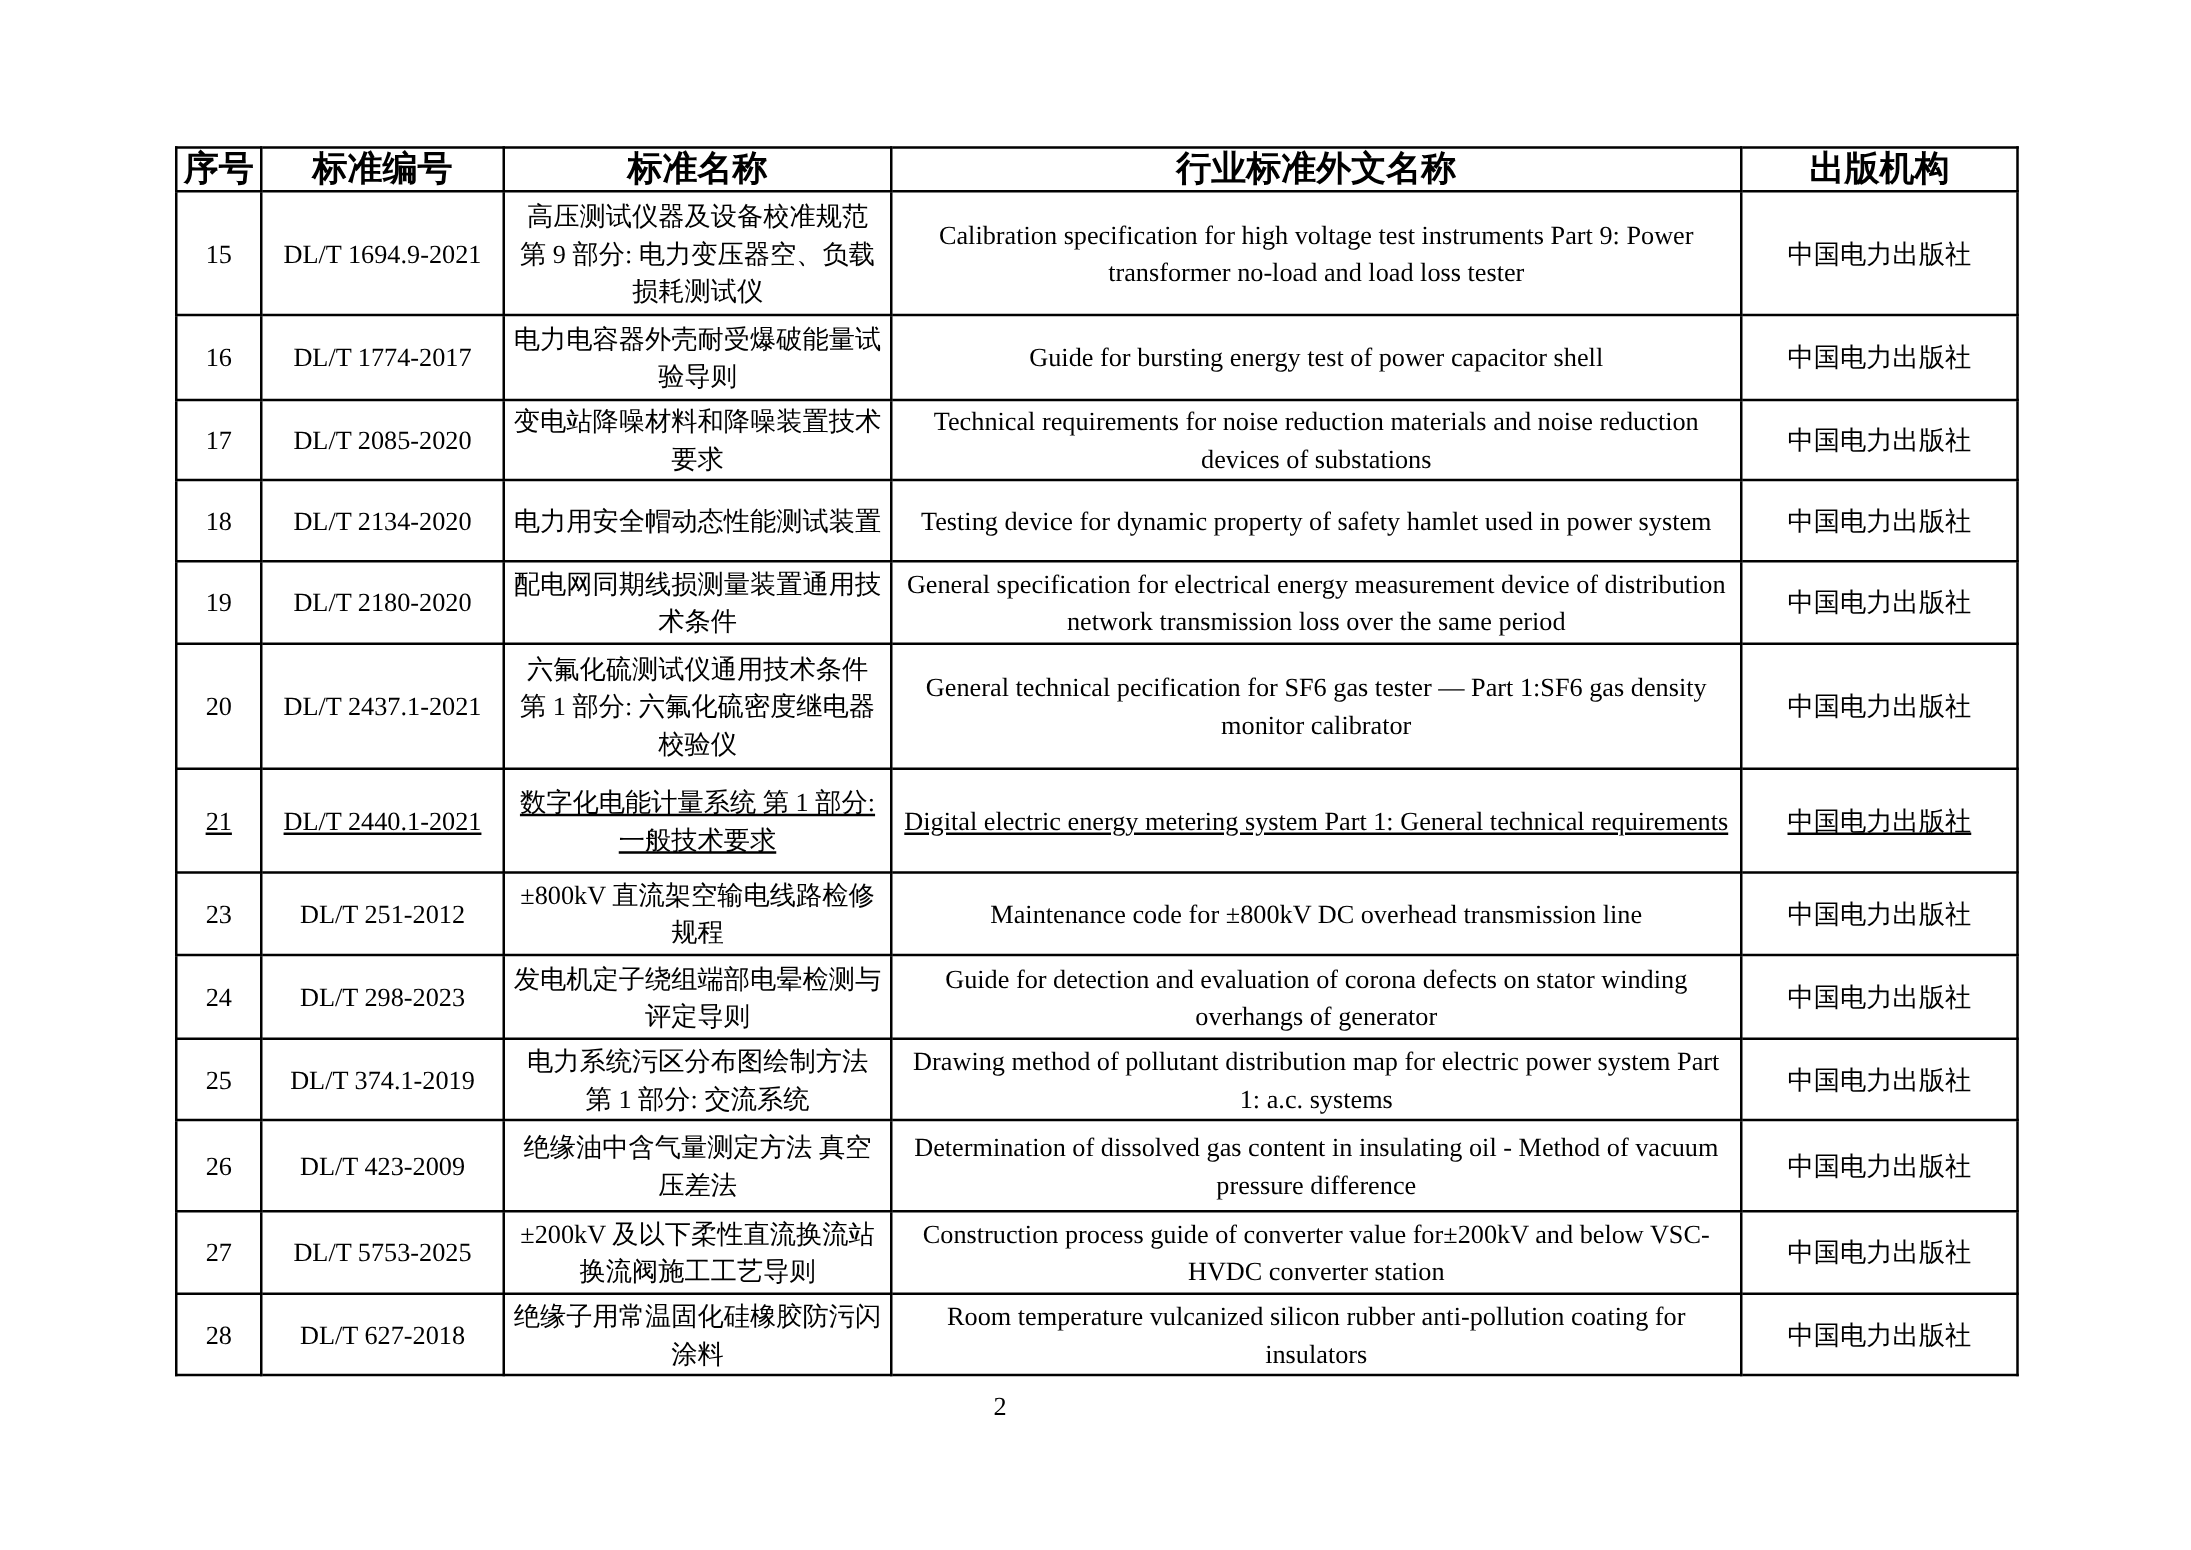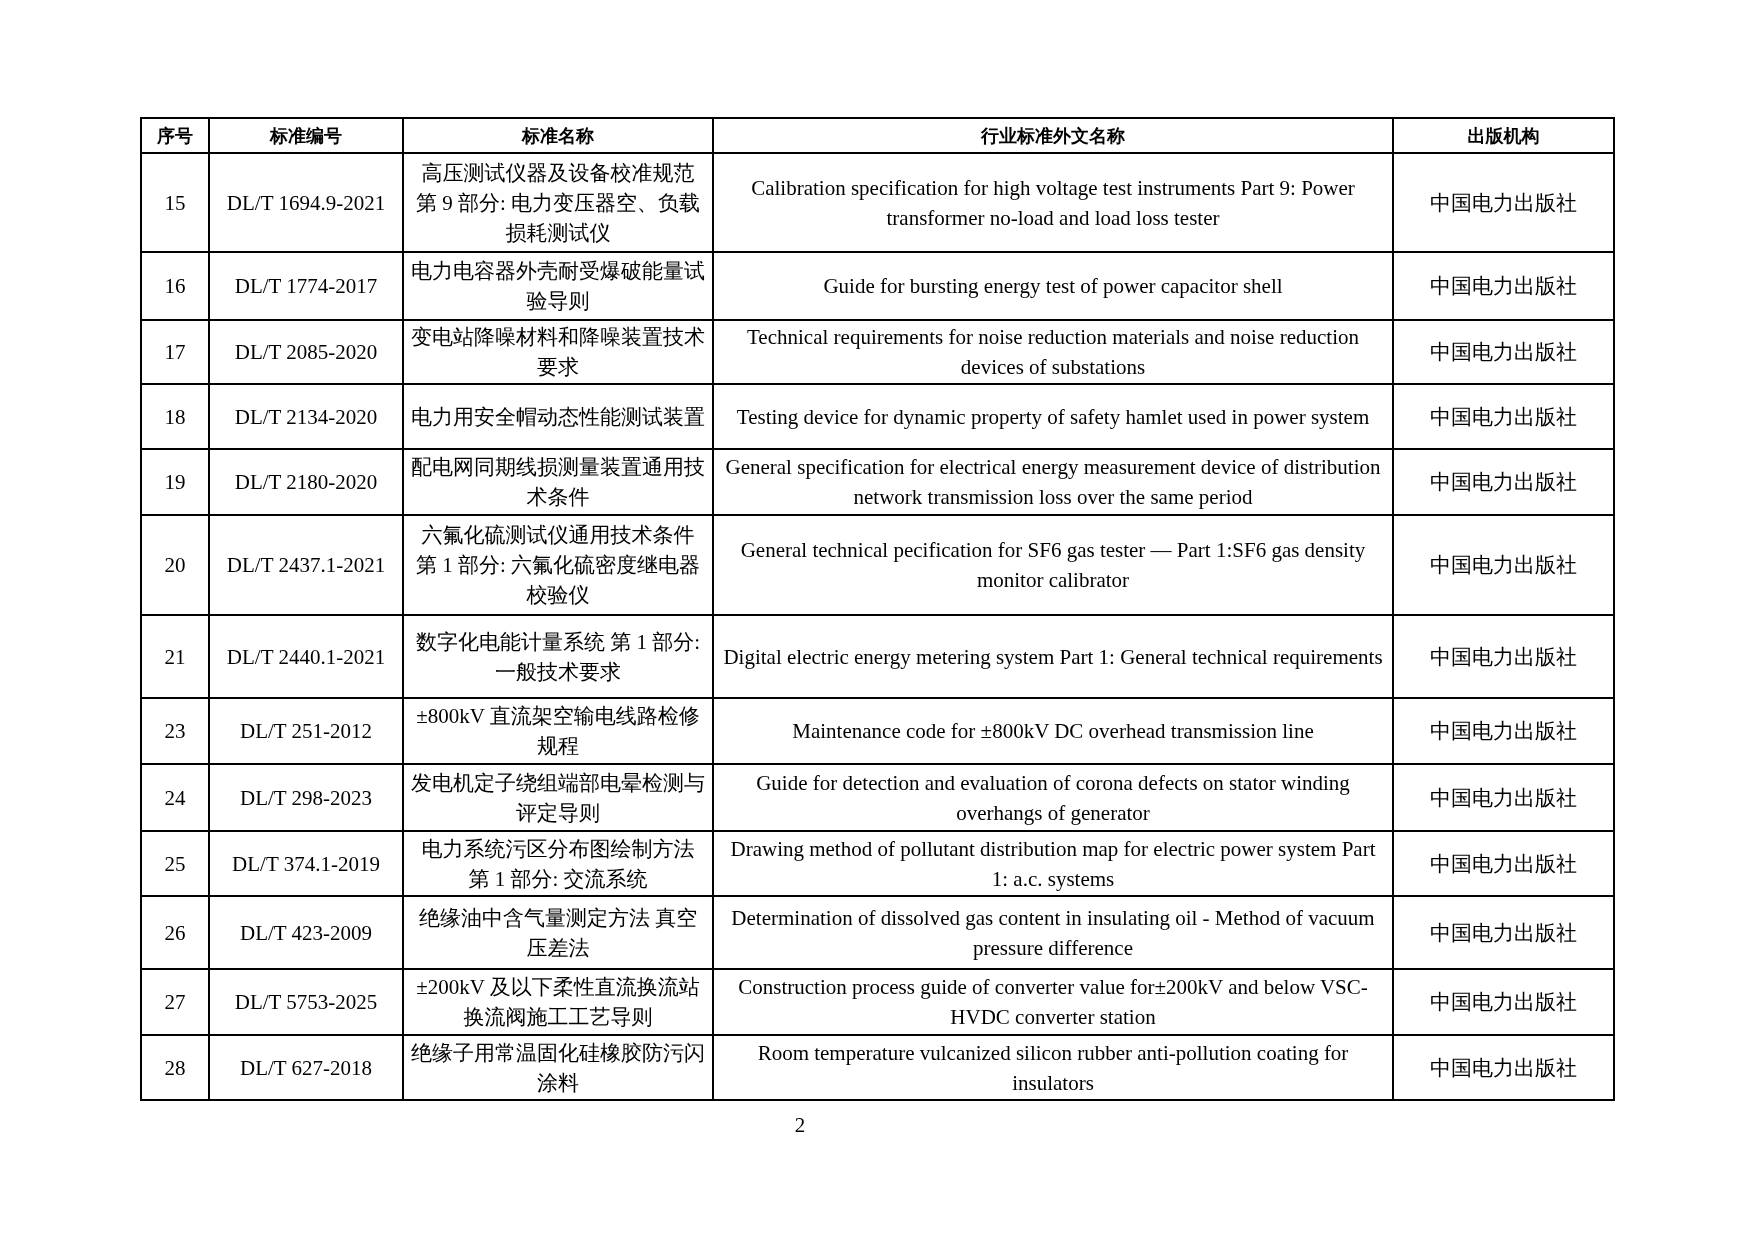--- a/index.html
+++ b/index.html
@@ -25,21 +25,21 @@
     text-align:center;
     vertical-align:middle;
     font-size:21px;
     line-height:30px;
     padding:1px 6px;
     word-break:break-word;
   }
   table.std thead tr { height:35px; }
   table.std th {
     font-weight:bold;
-    font-size:18px;
+    font-size:28px;
     line-height:26px;
     padding:1px 2px;
     margin-left:24px;
   }
   td.zh { padding:1px 8px; }
   td.en { padding:1px 14px; }
   .page-num {
     position:absolute;
     top:1112px;
     left:740px;
@@ -107,21 +107,21 @@
           <td class="en">General specification for electrical energy measurement device of distribution network transmission loss over the same period</td>
           <td>中国电力出版社</td>
         </tr>
         <tr style="height: 100px;">
           <td>20</td>
           <td>DL/T 2437.1-2021</td>
           <td class="zh">六氟化硫测试仪通用技术条件 第 1 部分: 六氟化硫密度继电器校验仪</td>
           <td class="en">General technical pecification for SF6 gas tester — Part 1:SF6 gas density monitor calibrator</td>
           <td>中国电力出版社</td>
         </tr>
-        <tr style="height: 83px;">
+        <tr style="height: 83px; text-decoration: underline;">
           <td>21</td>
           <td>DL/T 2440.1-2021</td>
           <td class="zh">数字化电能计量系统 第 1 部分: 一般技术要求</td>
           <td class="en">Digital electric energy metering system Part 1: General technical requirements</td>
           <td>中国电力出版社</td>
         </tr>
         <tr style="height: 66px;">
           <td>23</td>
           <td>DL/T 251-2012</td>
           <td class="zh">±800kV 直流架空输电线路检修规程</td>

